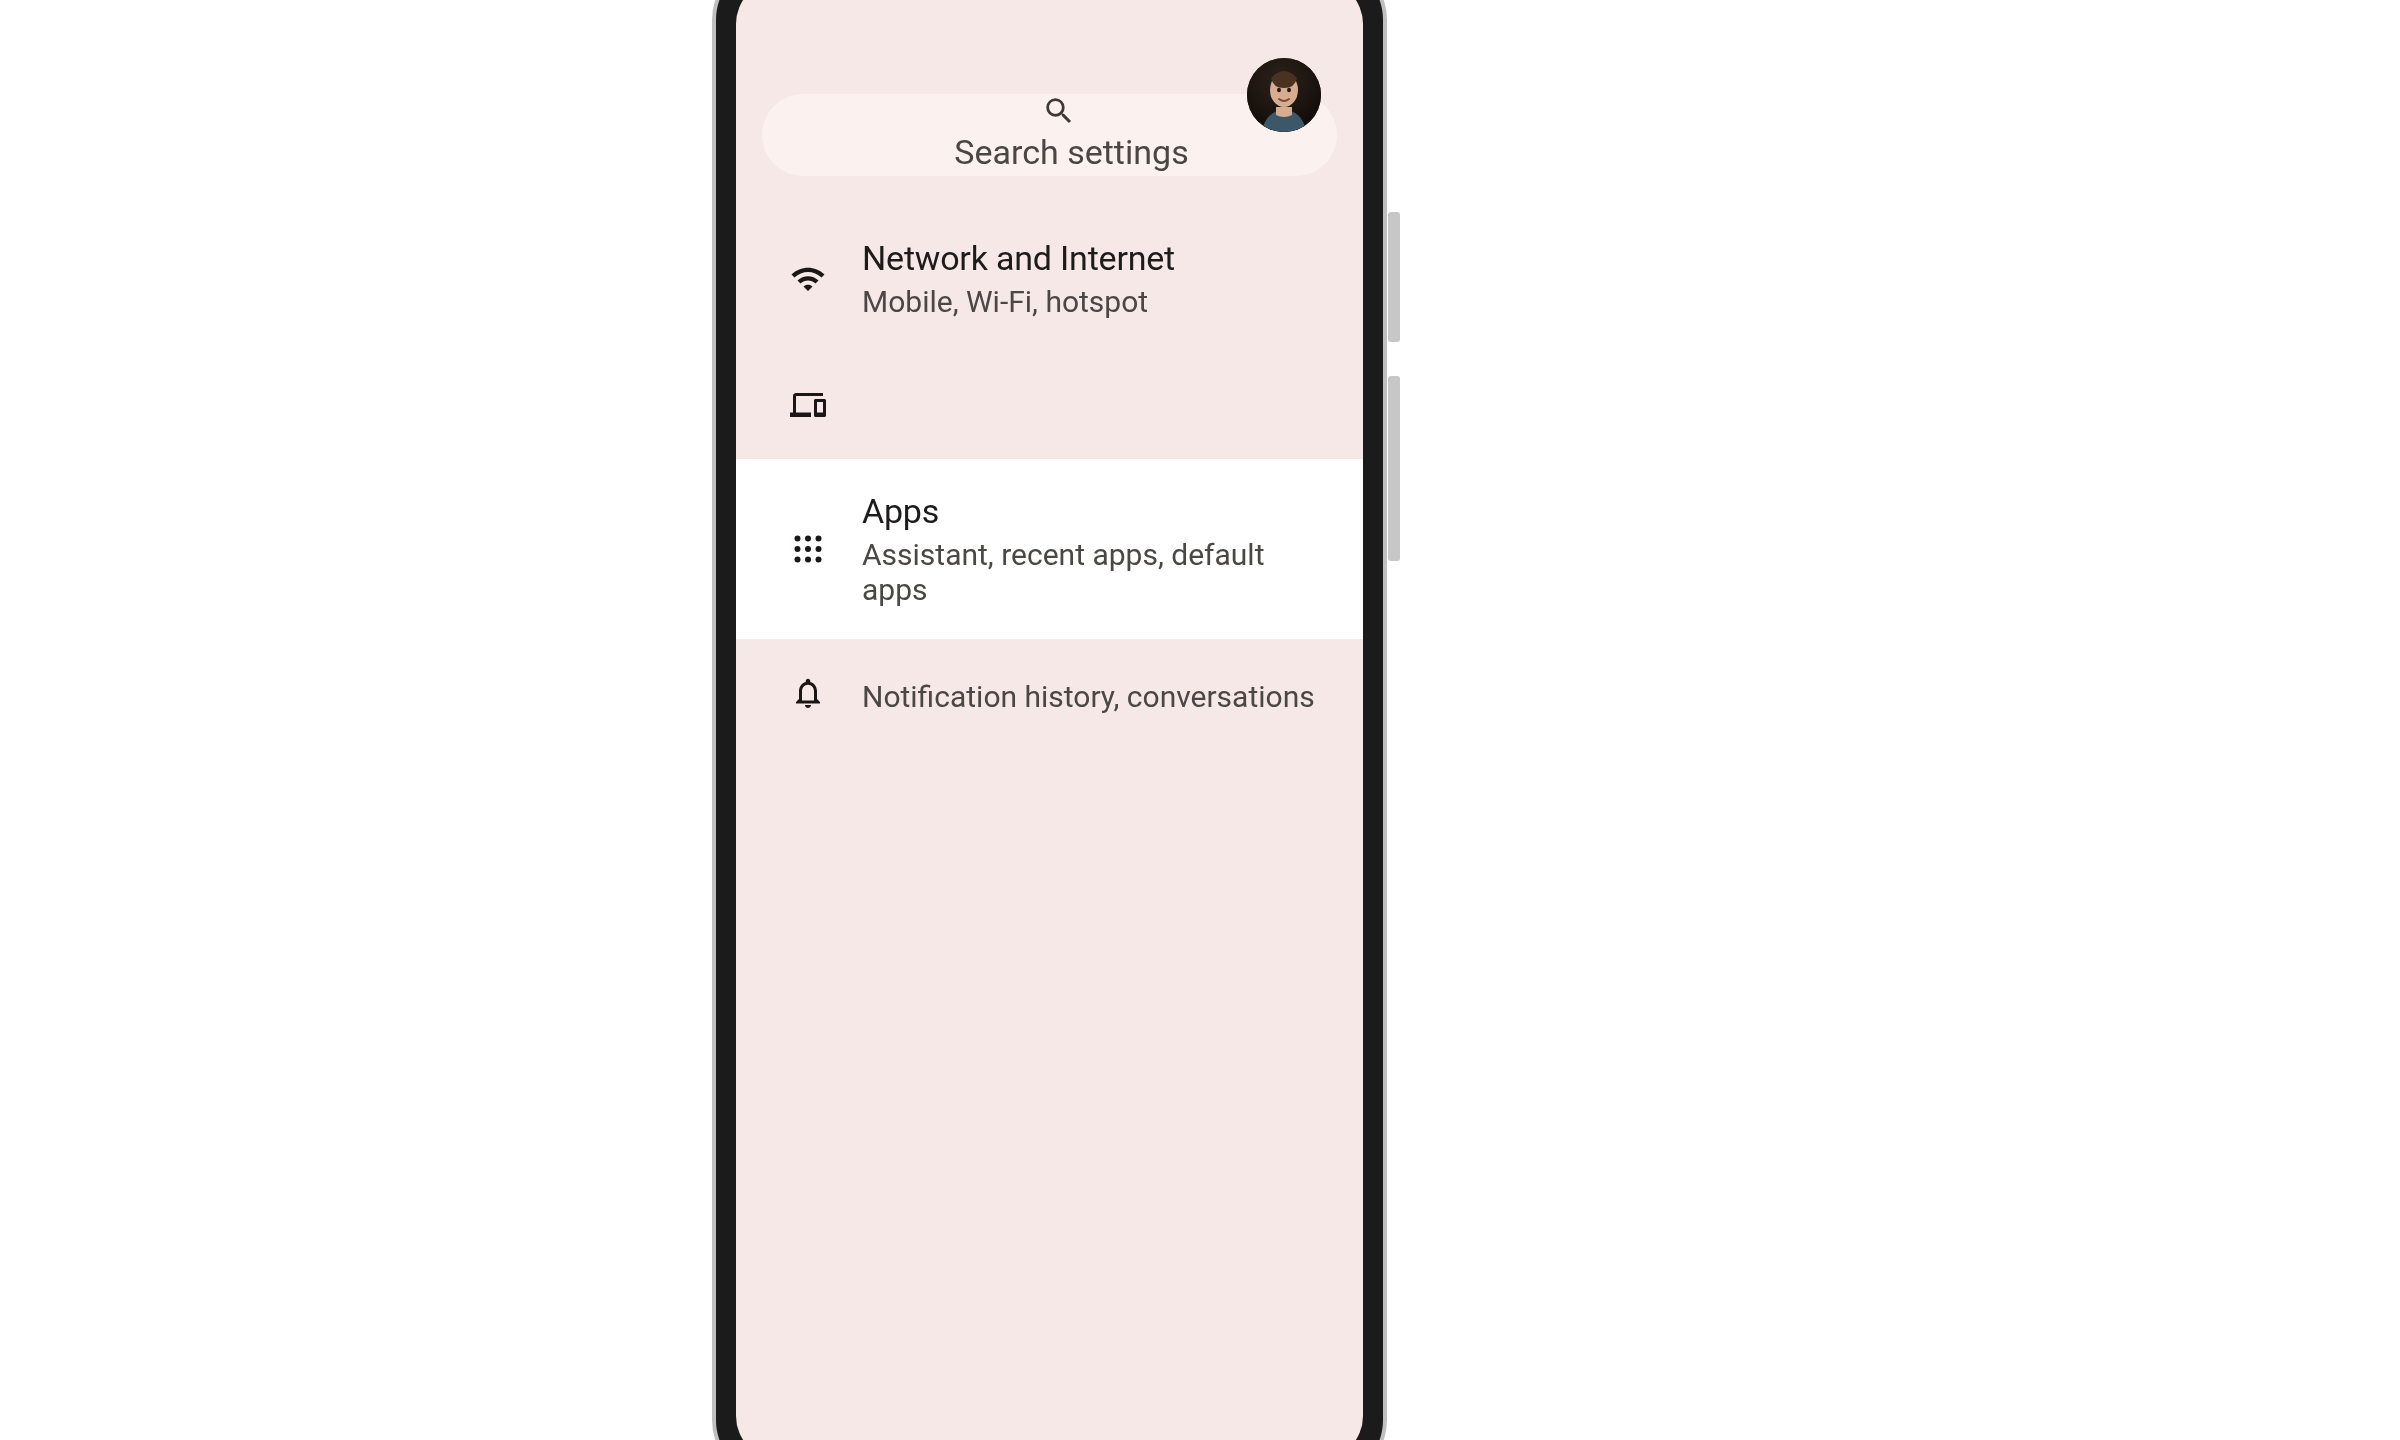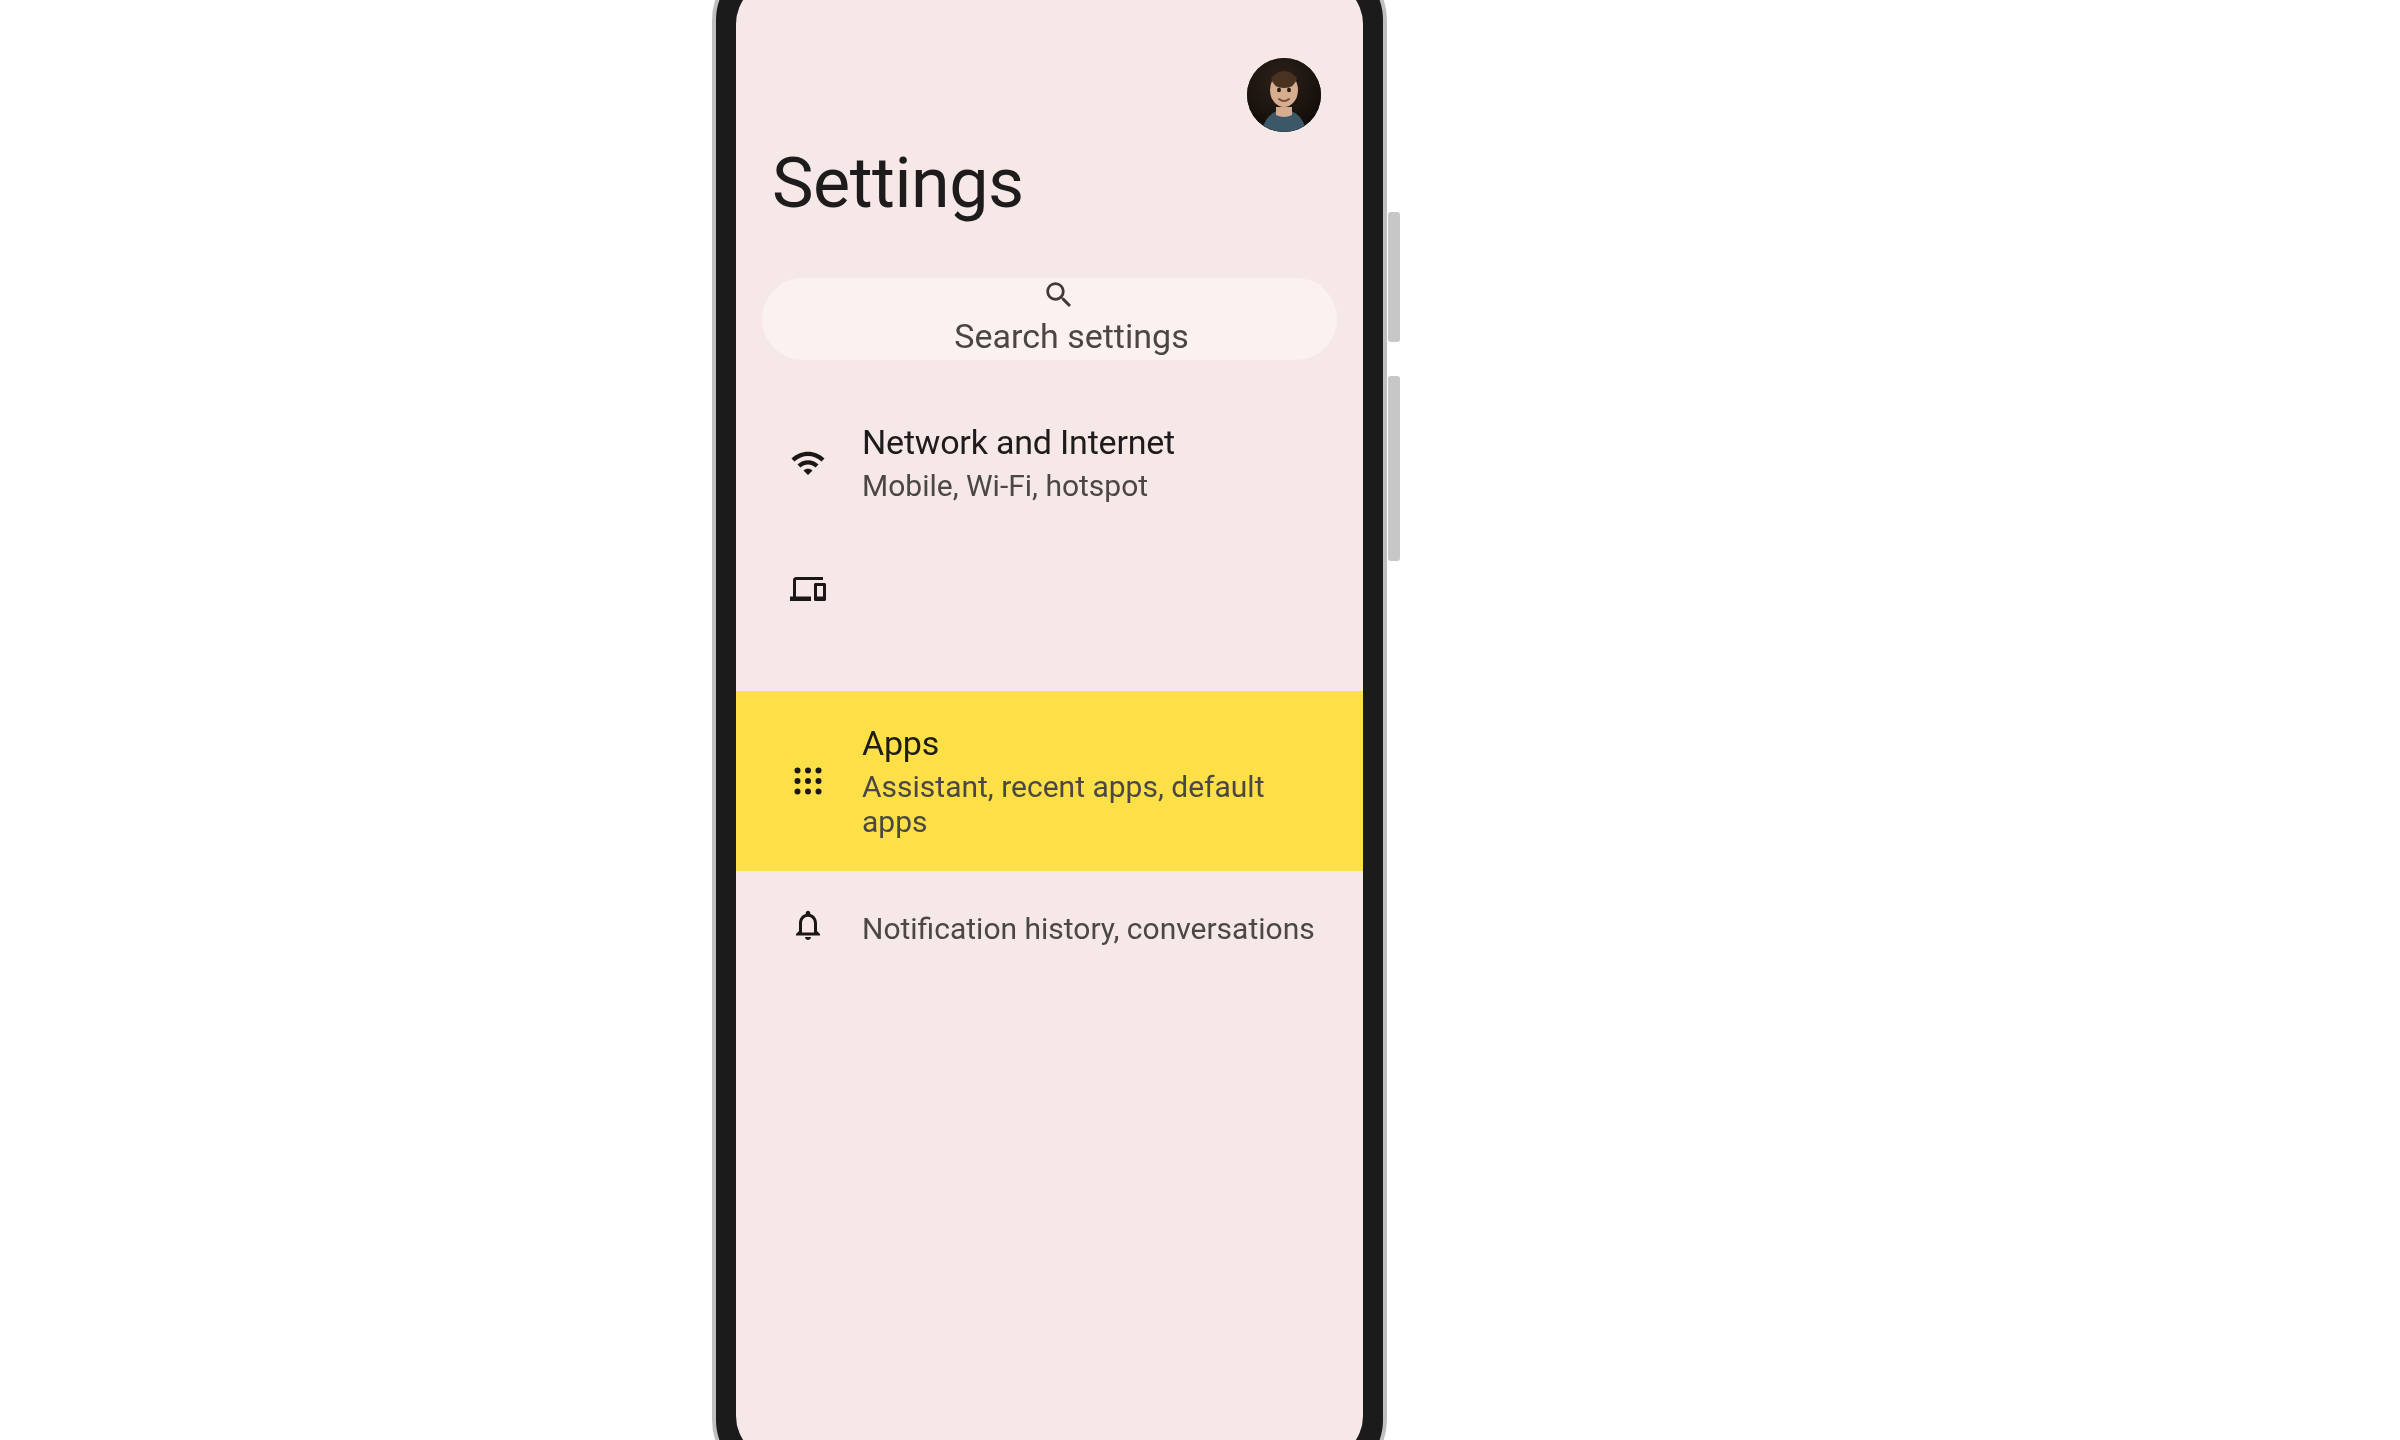--- a/index.html
+++ b/index.html
@@ -127,22 +127,21 @@
       margin-top: 30px;
     }
 
     .list-item {
       display: flex;
       align-items: center;
       padding: 32px 30px 32px 50px;
     }
 
     .list-item.highlighted {
-      background: #fde047;
-      margin-top: 48px;
+      background: #ffffff;
     }
 
     .list-icon {
       width: 44px;
       height: 44px;
       display: flex;
       align-items: center;
       justify-content: center;
       flex-shrink: 0;
     }
@@ -193,21 +192,20 @@
           <rect width="74" height="74" fill="url(#bg)"></rect>
           <ellipse cx="37" cy="32" rx="14" ry="17" fill="#d7ad90"></ellipse>
           <path d="M24 20 q13 -14 26 0 q-2 10 -13 10 q-11 0 -13 -10" fill="#4a3221"></path>
           <ellipse cx="32" cy="32" rx="2" ry="2.2" fill="#2a1c12"></ellipse>
           <ellipse cx="42" cy="32" rx="2" ry="2.2" fill="#2a1c12"></ellipse>
           <path d="M32 41 q5 4 10 0" stroke="#7a4e38" stroke-width="2" fill="none" stroke-linecap="round"></path>
           <path d="M14 74 q6 -22 23 -22 q17 0 23 22 z" fill="#3c5868"></path>
           <path d="M29 49 h16 v8 q-8 4 -16 0 z" fill="#d7ad90"></path>
         </svg>
       </div>
-      <h1 class="page-title">Settings</h1>
     </div>
 
     <div class="search-wrap">
       <div class="search-pill">
         <span>
           <svg viewBox="0 0 24 24">
               <path d="M15.5 14h-.79l-.28-.27A6.471 6.471 0 0 0 16 9.5 6.5 6.5 0 1 0 9.5 16a6.47 6.47 0 0 0 4.23-1.57l.27.28v.79l5 4.99L20.49 19l-4.99-5zm-6 0C7.01 14 5 11.99 5 9.5S7.01 5 9.5 5 14 7.01 14 9.5 11.99 14 9.5 14z"></path>
             </svg>
         </span>
         <span class="search-text">Search settings</span>

